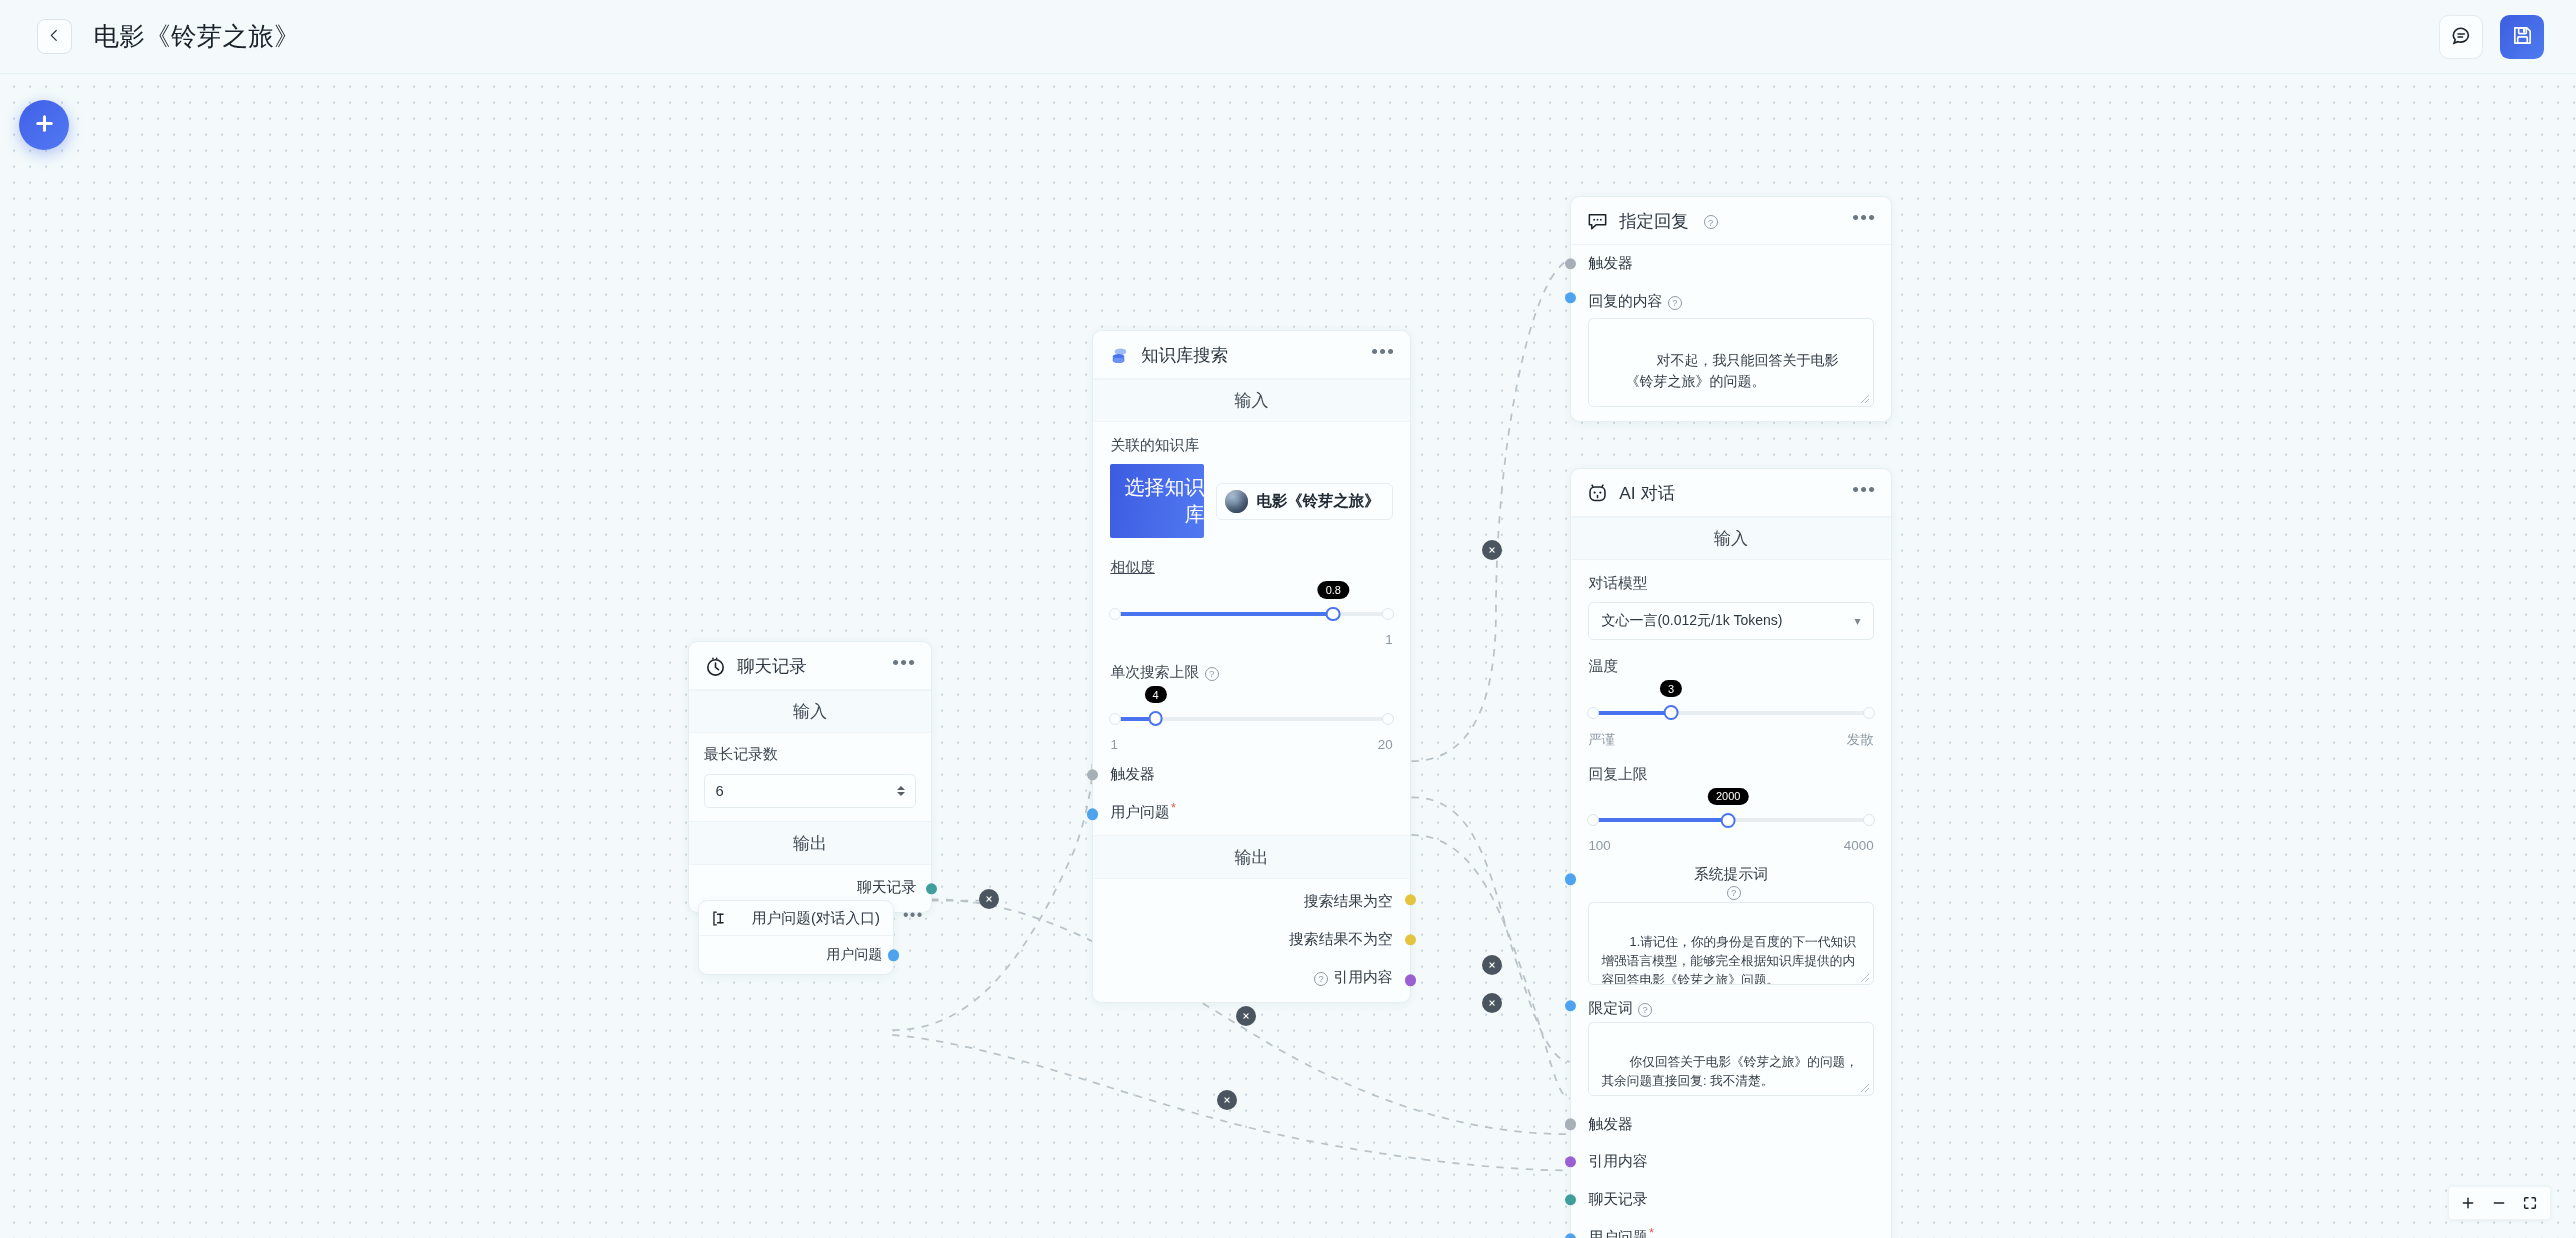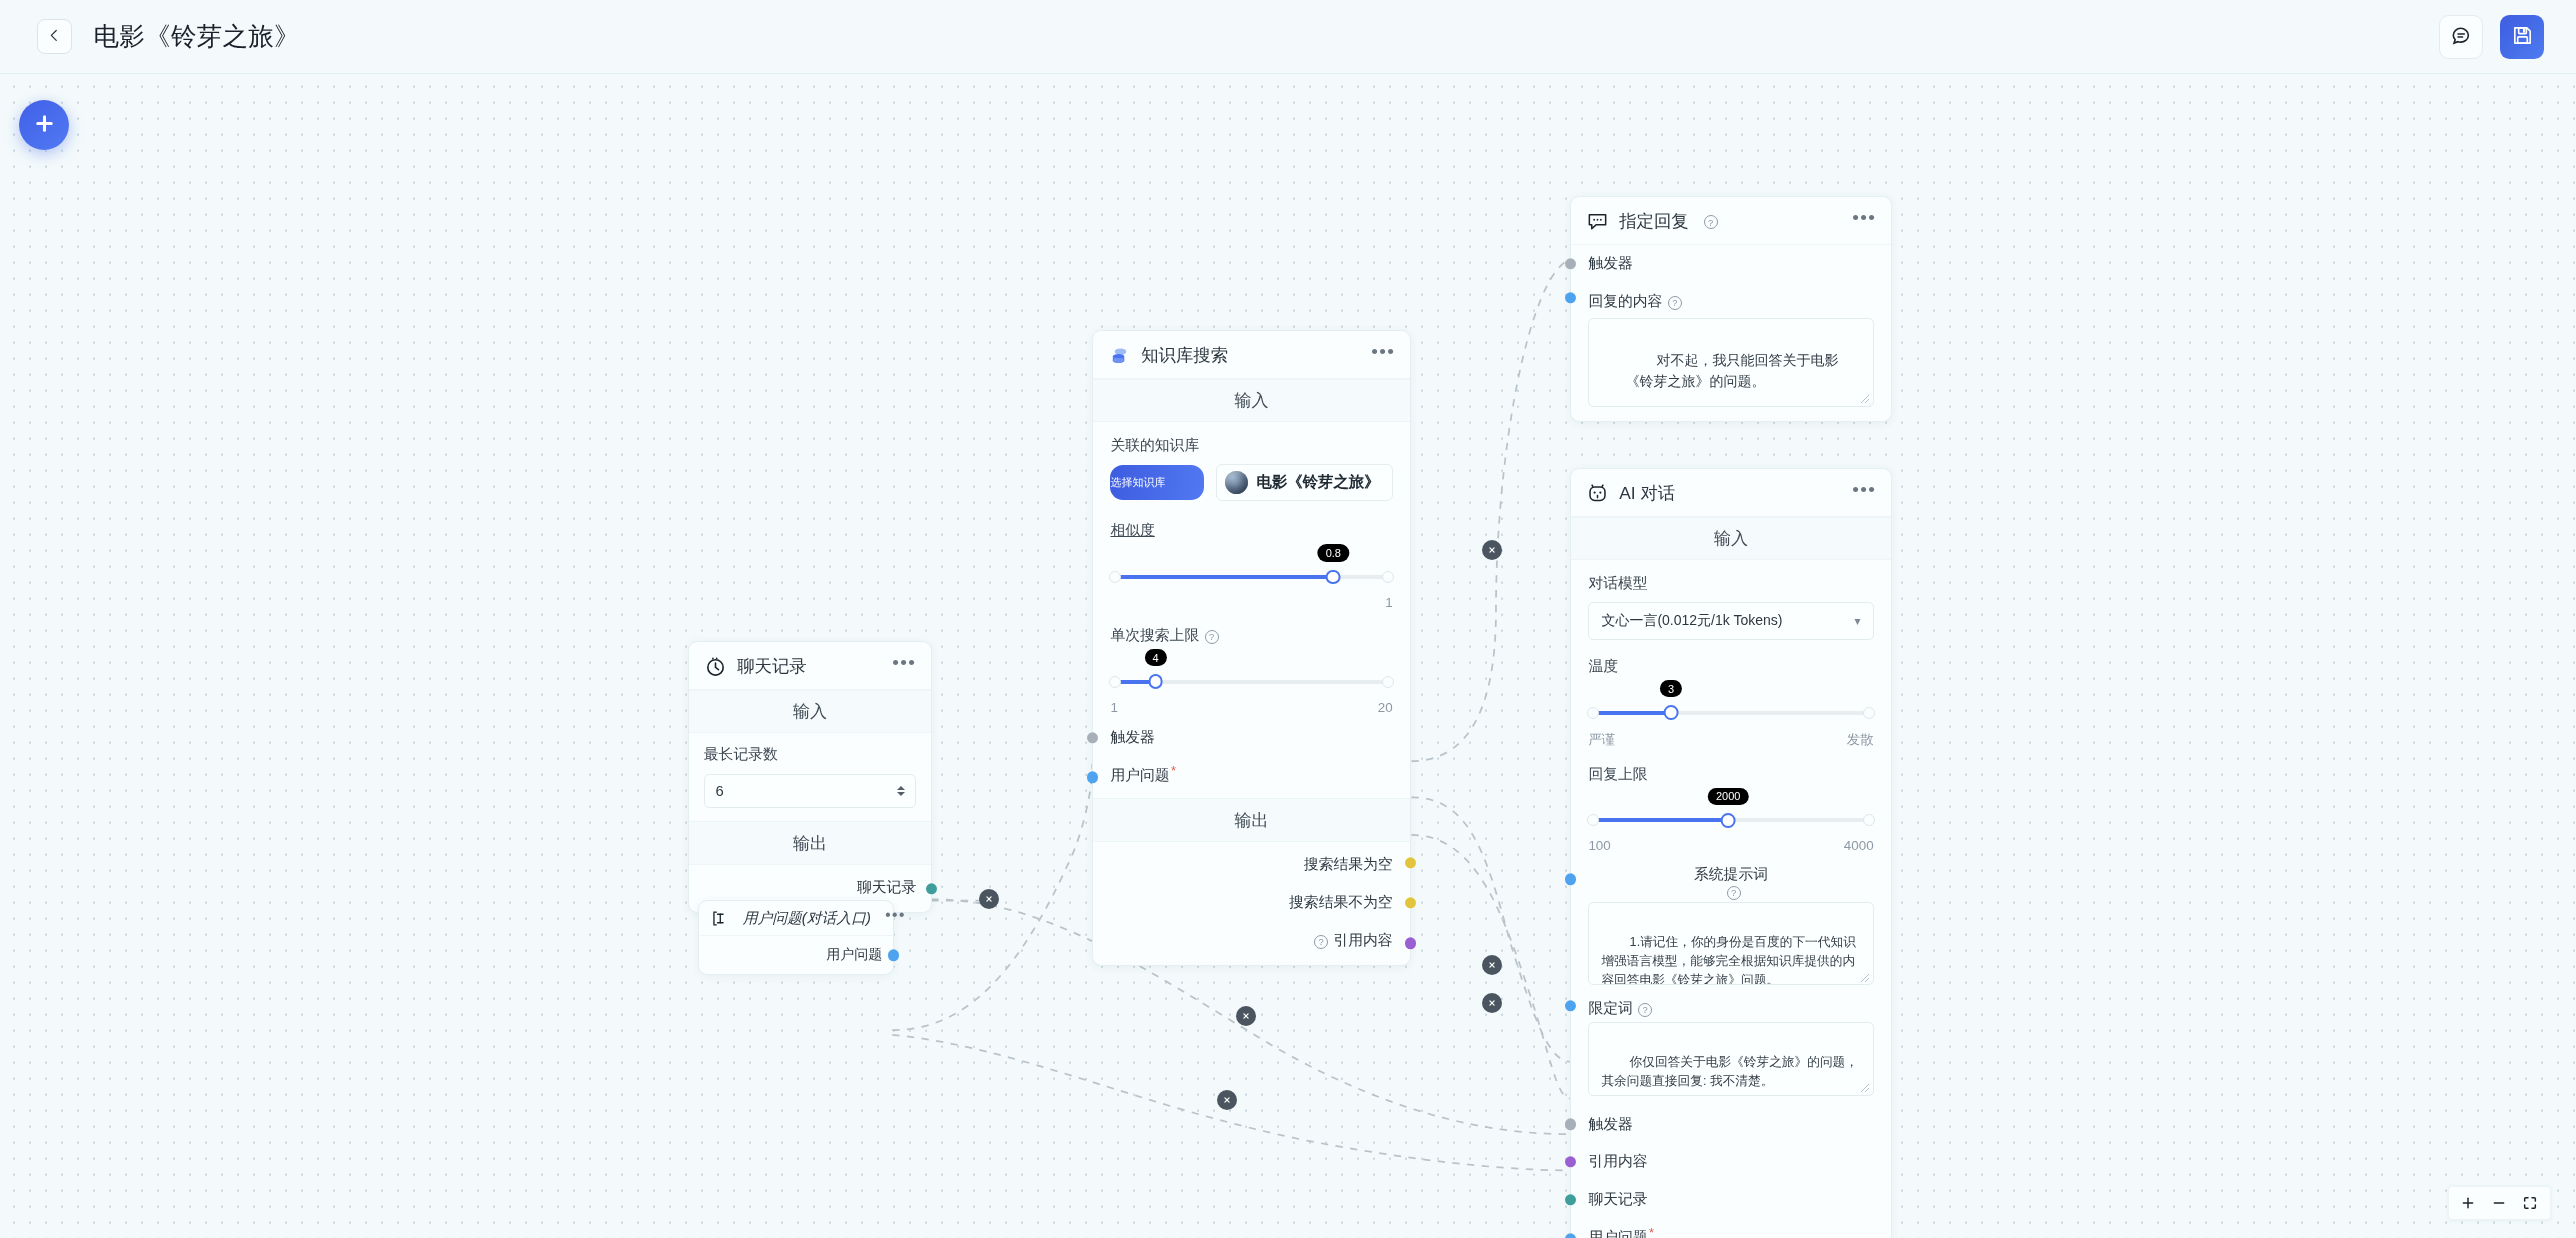--- a/index.html
+++ b/index.html
@@ -114,22 +114,22 @@
     position: absolute; width: 11.4px; height: 11.4px; border-radius: 50%;
     top: 50%; transform: translateY(-50%);
   }
   .dot.left { left: -6px; }
   .dot.right { right: -6px; }
   .req { color: #e05a4a; font-size: 12.7px; position: relative; top: -4px; margin-left: 1.3px;}
 
   
   .btn-primary {
     background: linear-gradient(100deg,#3d5ce0 0%,#5179f2 100%);
-    color: #fff; font-size: 11px; border: none; border-radius: 13px;
-    padding: 10px 0; width: 125px; text-align: left; cursor: pointer;
+    color: #fff; font-size: 20px; border: none; border-radius: 2px;
+    padding: 10px 0; width: 125px; text-align: right; cursor: pointer;
   }
   .kb-chip {
     display: flex; align-items: center; gap: 8px;
     border: 0.7px solid #e5edef; border-radius: 6px; background: #fcffff;
     padding: 6px 12px 6px 8px; cursor: pointer;
   }
   .kb-av {
     width: 23px; height: 23px; border-radius: 50%; flex: 0 0 23px;
     background: radial-gradient(circle at 35% 30%, #9fb7cf 0%, #6a7d96 45%, #3f5064 100%);
     box-shadow: inset -2.7px -4px 6.7px rgba(20,35,55,.45), inset 2px 2.7px 4.7px rgba(230,235,240,.35);
@@ -532,21 +532,21 @@
       </div>
     </div>
     <div class="band">输出</div>
     <div class="port-row out" style="padding:13.4px 14.8px 14.8px 14.8px;">
       <span>聊天记录</span>
       <span class="dot right" style="background:#3f9e9c"></span>
     </div>
   </div>
 
   <div class="node" style="left:698px; top:826px; width:196px;">
-    <div class="node-head" style="padding:8px 10.7px 7.4px 10.7px; gap:14px;font-style:italic;">
+    <div class="node-head" style="padding:8px 10.7px 7.4px 10.7px; gap:23px;">
       <span class="node-ico" style="width:19px;height:19px;flex:0 0 19px;">
         <svg viewBox="0 0 24 24" width="19" height="19" fill="none" stroke="#1d252c" stroke-width="1.7" stroke-linecap="round">
             <path d="M8 4H5v16h3"></path>
             <line x1="9.5" y1="6.6" x2="16.5" y2="6.6"></line>
             <line x1="13" y1="6.6" x2="13" y2="17.4"></line>
             <line x1="9.5" y1="17.4" x2="16.5" y2="17.4"></line>
           </svg>
       </span>
       <span class="node-title" style="font-size:14.8px;">用户问题(对话入口)</span>
       <span class="dots" style="font-size:16px;">•••</span>

